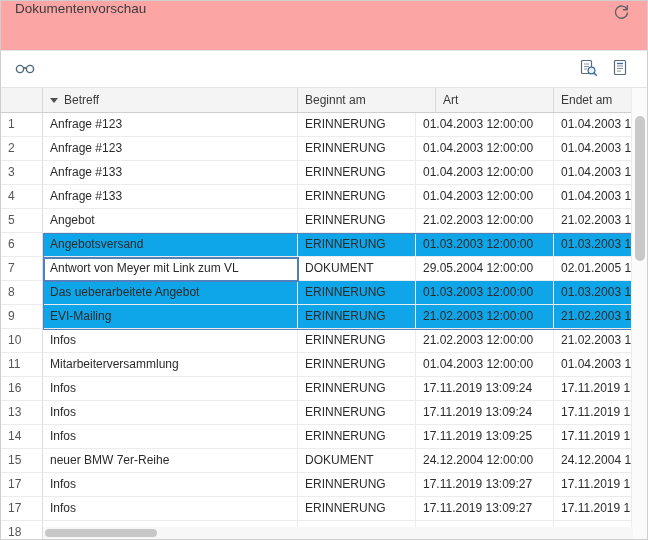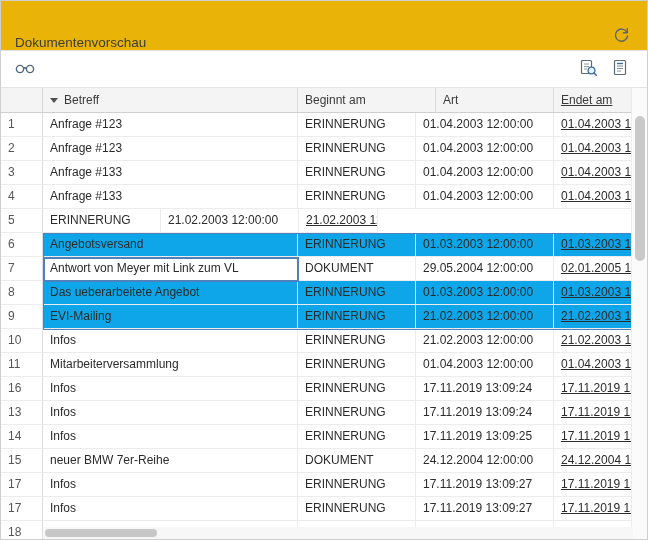--- a/index.html
+++ b/index.html
@@ -4,22 +4,22 @@
 <style>
   html,body{margin:0;padding:0;background:#e9e9e9;}
   .window{
     position:relative;width:648px;height:540px;background:#fff;
     border:1px solid #cfcfcf;box-sizing:border-box;overflow:hidden;
     font-family:"Liberation Sans",sans-serif;
   }
   
   .titlebar{
     position:absolute;top:0;left:0;right:0;height:50px;
-    display:flex;align-items:flex-end;justify-content:space-between;
-    padding:0 14px;box-sizing:border-box;border-bottom:1px solid #e4e4e4;background:#eab308;
+    display:flex;align-items:flex-start;justify-content:space-between;
+    padding:0 14px;box-sizing:border-box;border-bottom:1px solid #e4e4e4;background:#fca5a5;
   }
   .title{font-size:13.5px;color:#3c3c3c;}
   .iconbtn{
     background:transparent;border:none;padding:3px;margin:0;
     display:flex;align-items:center;justify-content:center;cursor:pointer;
   }
   
   .toolbar{
     position:absolute;top:50px;left:0;right:0;height:37px;
     display:flex;align-items:center;padding:0 11px;box-sizing:border-box;
@@ -47,21 +47,21 @@
     border-right:1px solid #ececec;border-bottom:1px solid #ececec;
     white-space:nowrap;overflow:hidden;
   }
   .numcell{color:#555;border-right:1px solid #dedede;}
   .row.selected .cell:not(.numcell){background:#0ea5e9;}
   .row.active .cell{background:#fff;}
   .c-num{width:42px;}
   .c-betreff{width:255px;}
   .c-art{width:118px;}
   .c-beginnt{width:138px;}
-  .c-endet{width:79px;text-decoration:underline;}
+  .c-endet{width:79px;}
   
   .sel-outline{
     position:absolute;top:145px;left:42px;width:590px;height:97px;
     border:1px solid #4f81bd;box-sizing:border-box;pointer-events:none;
   }
   .active-cell-outline{
     position:absolute;top:169px;left:42px;width:256px;height:25px;
     border:2px solid #4f81bd;box-sizing:border-box;pointer-events:none;
   }
   
@@ -155,20 +155,21 @@
         </div>
         <div class="row">
           <div class="cell c-num numcell">4</div>
           <div class="cell c-betreff">Anfrage #133</div>
           <div class="cell c-art">ERINNERUNG</div>
           <div class="cell c-beginnt">01.04.2003 12:00:00</div>
           <div class="cell c-endet">01.04.2003 12:00:00</div>
         </div>
         <div class="row">
           <div class="cell c-num numcell">5</div>
+          <div class="cell c-betreff">Angebot</div>
           <div class="cell c-art">ERINNERUNG</div>
           <div class="cell c-beginnt">21.02.2003 12:00:00</div>
           <div class="cell c-endet">21.02.2003 12:00:00</div>
         </div>
         <div class="row selected">
           <div class="cell c-num numcell">6</div>
           <div class="cell c-betreff">Angebotsversand</div>
           <div class="cell c-art">ERINNERUNG</div>
           <div class="cell c-beginnt">01.03.2003 12:00:00</div>
           <div class="cell c-endet">01.03.2003 12:00:00</div>

